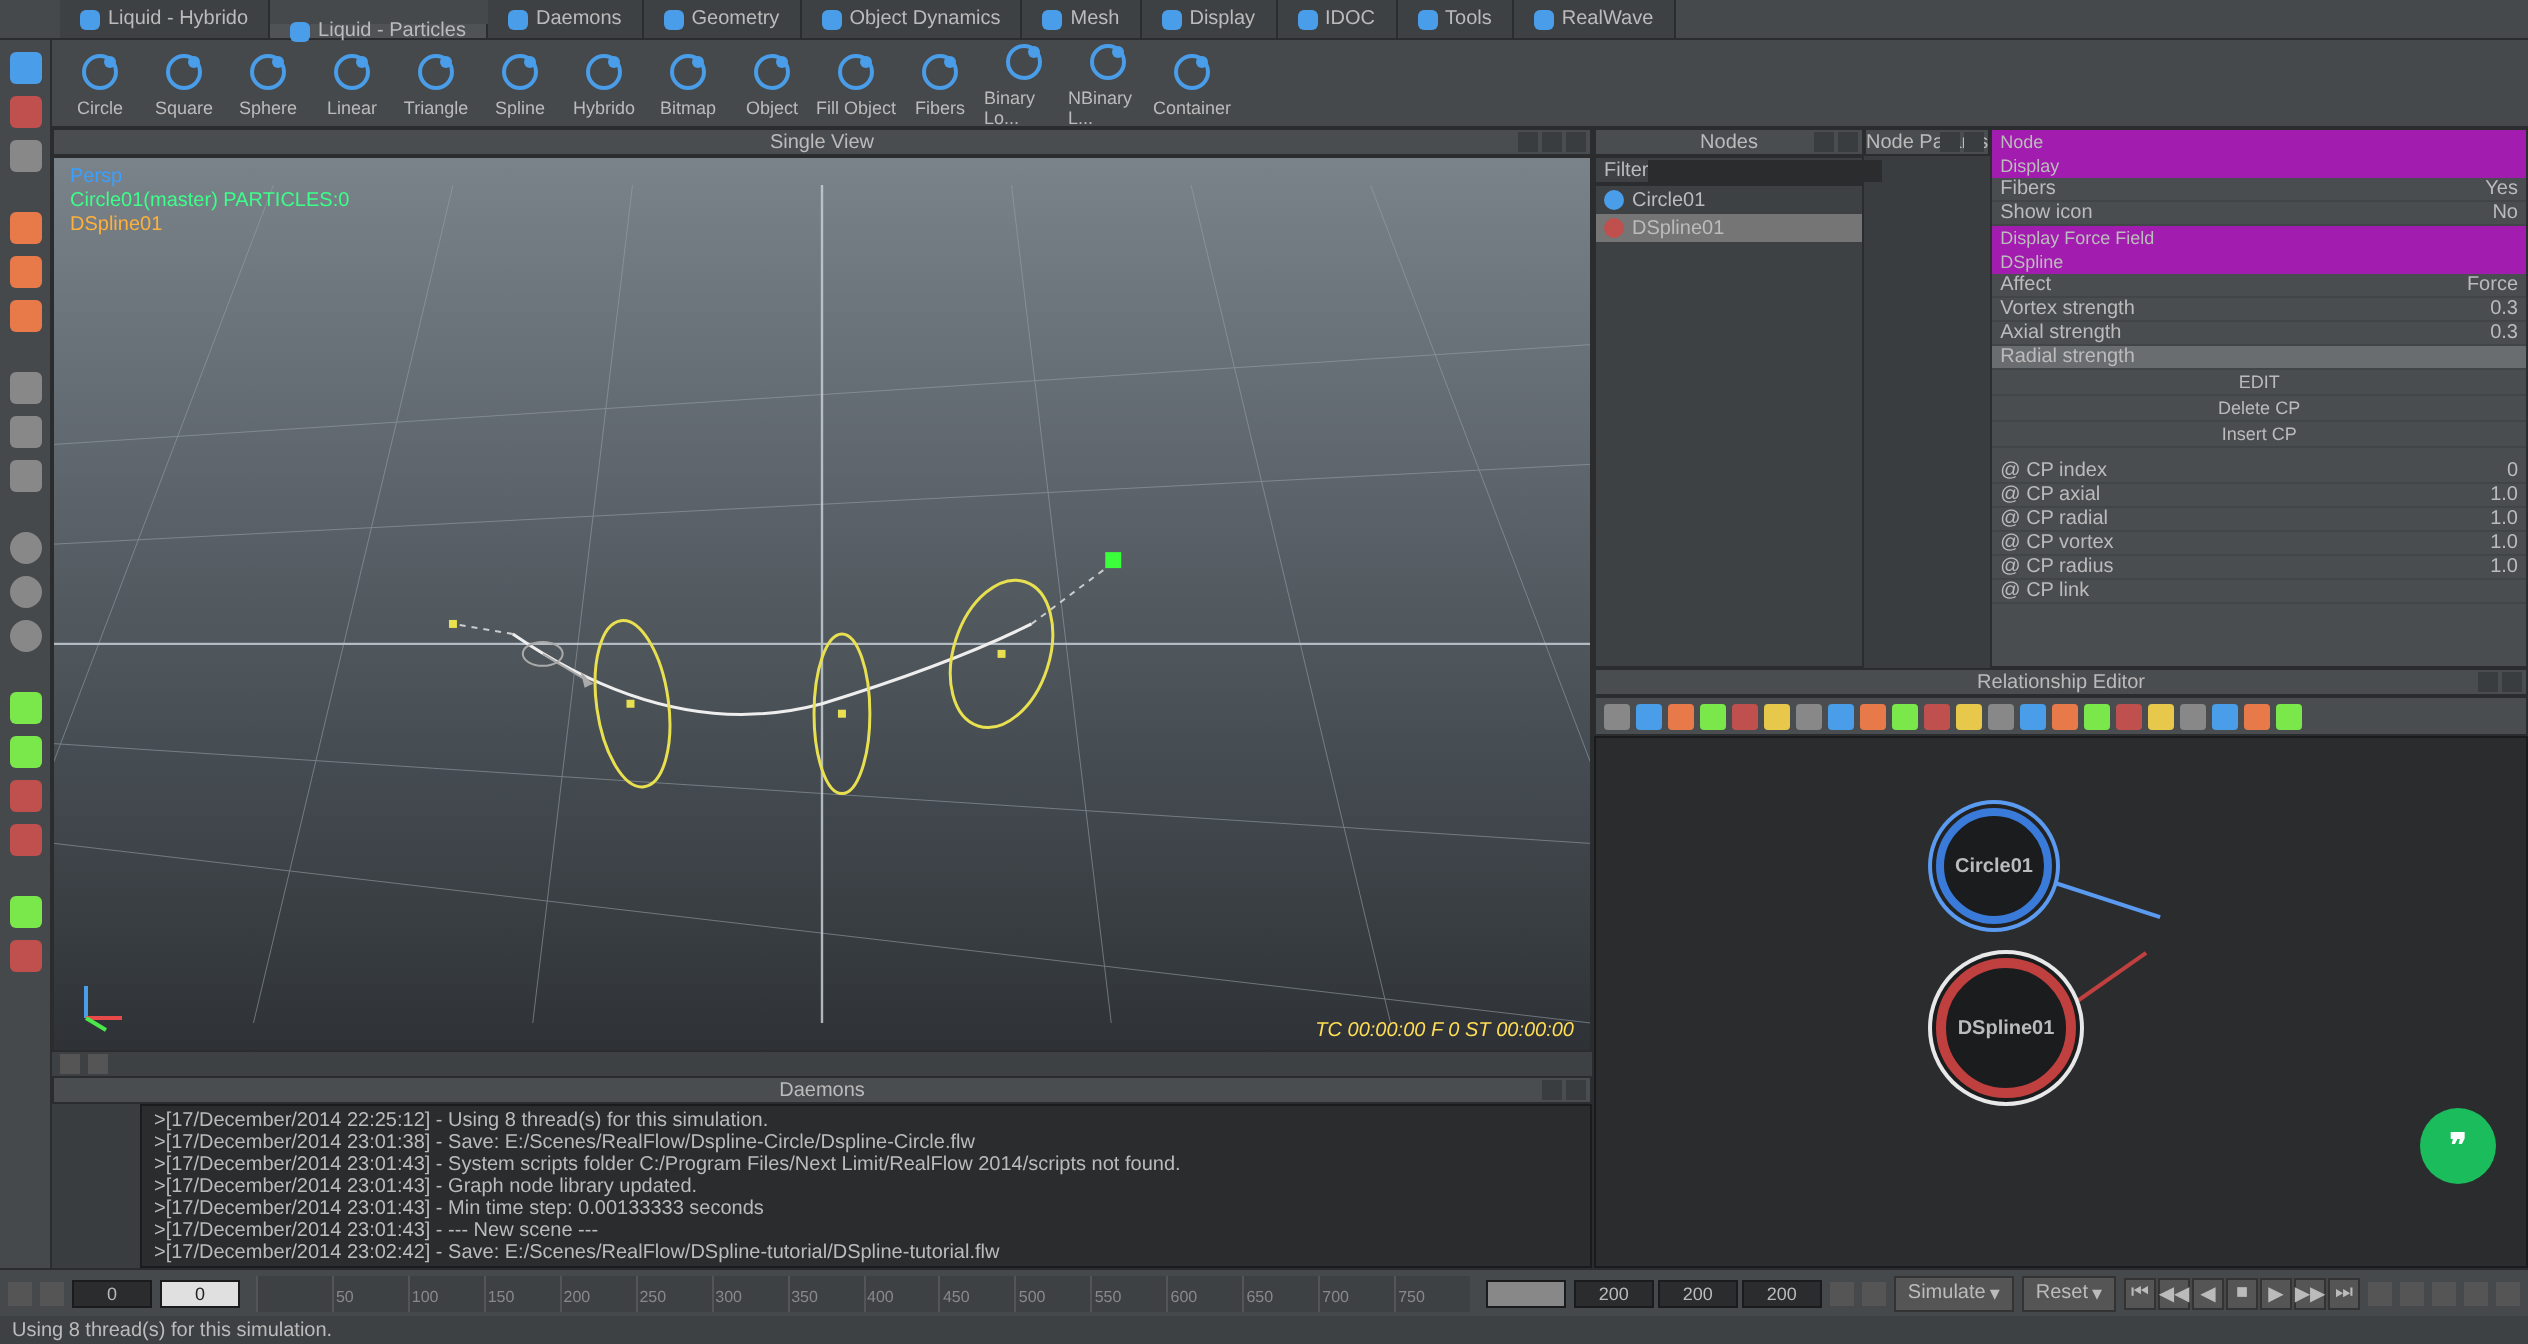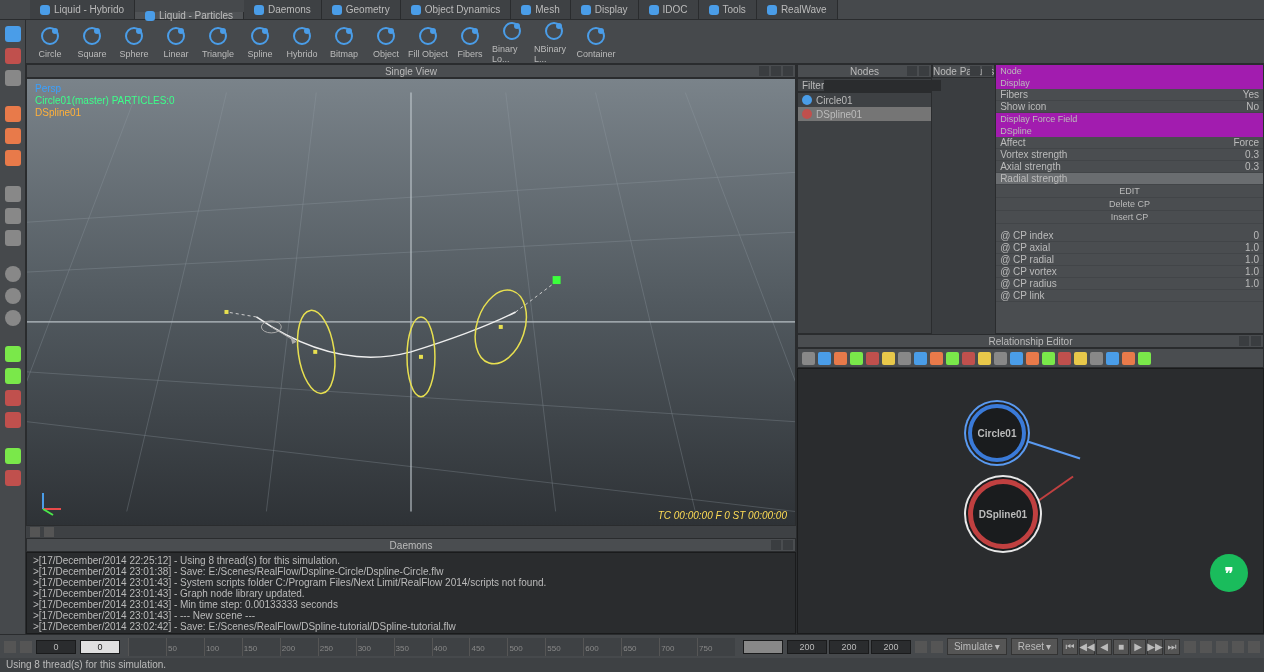--- a/index.html
+++ b/index.html
@@ -34,21 +34,21 @@
 .viewport-overlay-text { position: absolute; top: 4px; left: 8px; line-height: 12px; }
 .vp-t1 { color: #3aa0ff; }
 .vp-t2 { color: #3cff8a; }
 .vp-t3 { color: #ffb03a; }
 .tc-text { position: absolute; bottom: 4px; right: 8px; color: #ffdd55; font-size: 10px; font-style: italic; }
 .axis-gizmo { position: absolute; bottom: 8px; left: 8px; width: 30px; height: 30px; }
 
 
 .messages { height: 108px; display: flex; flex-direction: column; }
 .messages .msg-tools { height: 12px; background: #3e4144; display: flex; gap: 4px; padding: 0 4px; align-items: center; }
-.messages-body { flex: 1; background: #2a2c2e; padding: 2px 6px; overflow: hidden; font-size: 9px; line-height: 11px; color: #aaa; border: 1px solid #1a1b1c; }
+.messages-body { flex: 1; background: #2a2c2e; padding: 2px 6px; overflow: hidden; font-size: 9px; line-height: 11px; color: #aaa; border: 1px solid #1a1b1c; margin-left: 44px; }
 
 
 .nodes-panel { height: 270px; display: flex; flex-direction: column; border-left: 1px solid #2a2c2e; }
 .nodes-top { display: flex; }
 .nodes-left { width: 135px; display: flex; flex-direction: column; }
 .nodes-right { flex: 1; display: flex; flex-direction: row; justify-content: flex-end; }
 .filter-row { height: 14px; background: #3e4144; border: 1px solid #2a2c2e; display: flex; align-items: center; padding: 0 4px; }
 .filter-input { flex: 1; background: #2a2c2e; border: none; height: 11px; color: #bbb; font-size: 9px; }
 .node-list { flex: 1; background: #3e4144; border: 1px solid #2a2c2e; }
 .node-item { display: flex; align-items: center; gap: 4px; padding: 1px 4px; height: 14px; }

